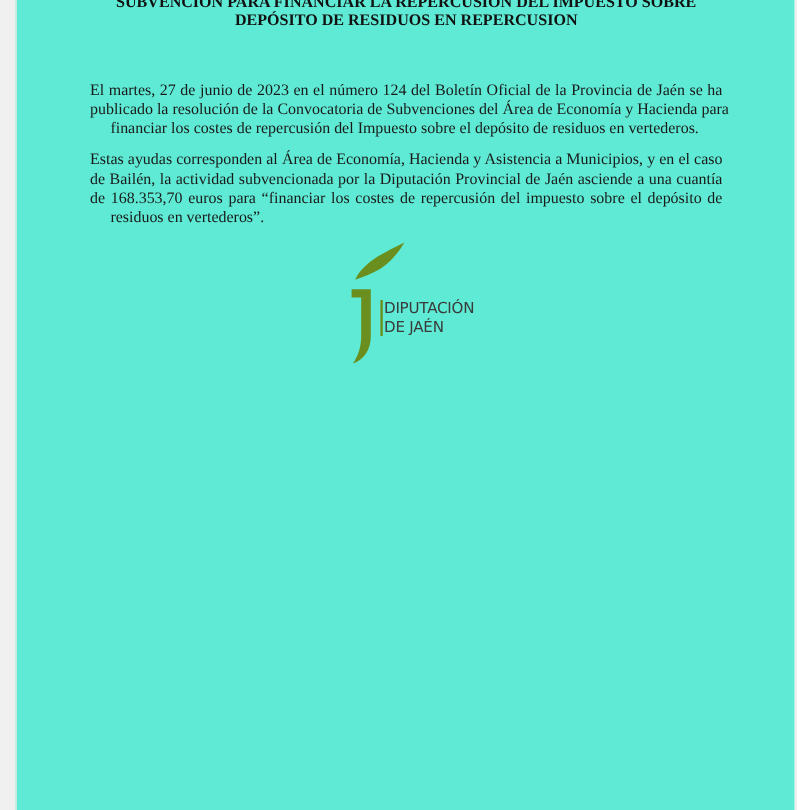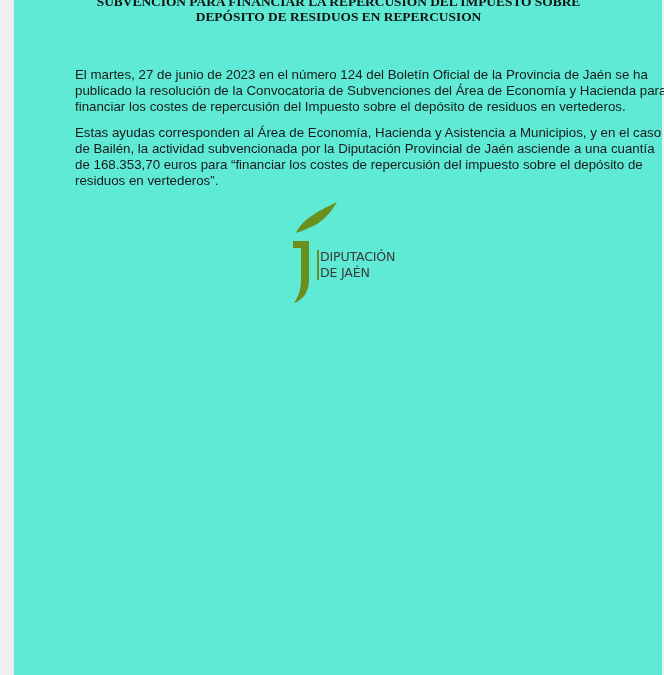--- a/index.html
+++ b/index.html
@@ -31,33 +31,34 @@
       font-size: 13.4px;
       line-height: 15px;
       color: #111;
       letter-spacing: 0px;
     }
     .title div { white-space: nowrap; }
     .para {
       position: absolute;
       left: 61px;
       width: 527px;
-      font-family: Liberation Sans, sans-serif;
+      font-family: Liberation Serif, serif;
       font-size: 13.3px;
       line-height: 16px;
       color: #1a1a1a;
       text-align: justify;
     }
     .para .line {
       display: block;
       white-space: nowrap;
       text-align-last: justify;
     }
     .para .line.last {
       text-align-last: left;
+      margin-left: 17px;
     }
     .p1 { top: 67px; }
     .p2 { top: 125px; }
     .logo {
       position: absolute;
       left: 265px;
       top: 200px;
       width: 140px;
       height: 106px;
     }

